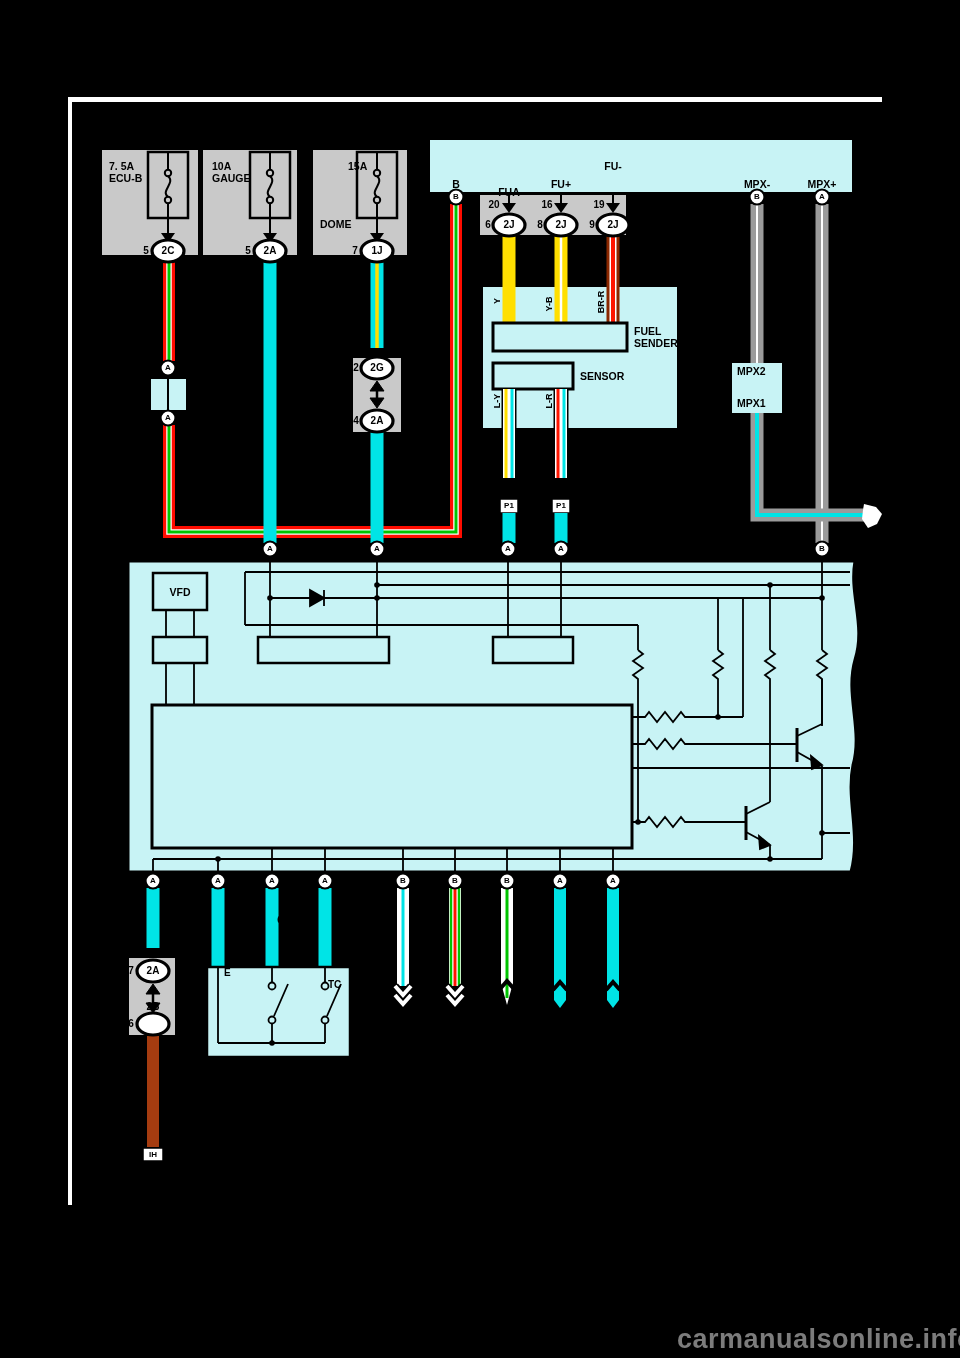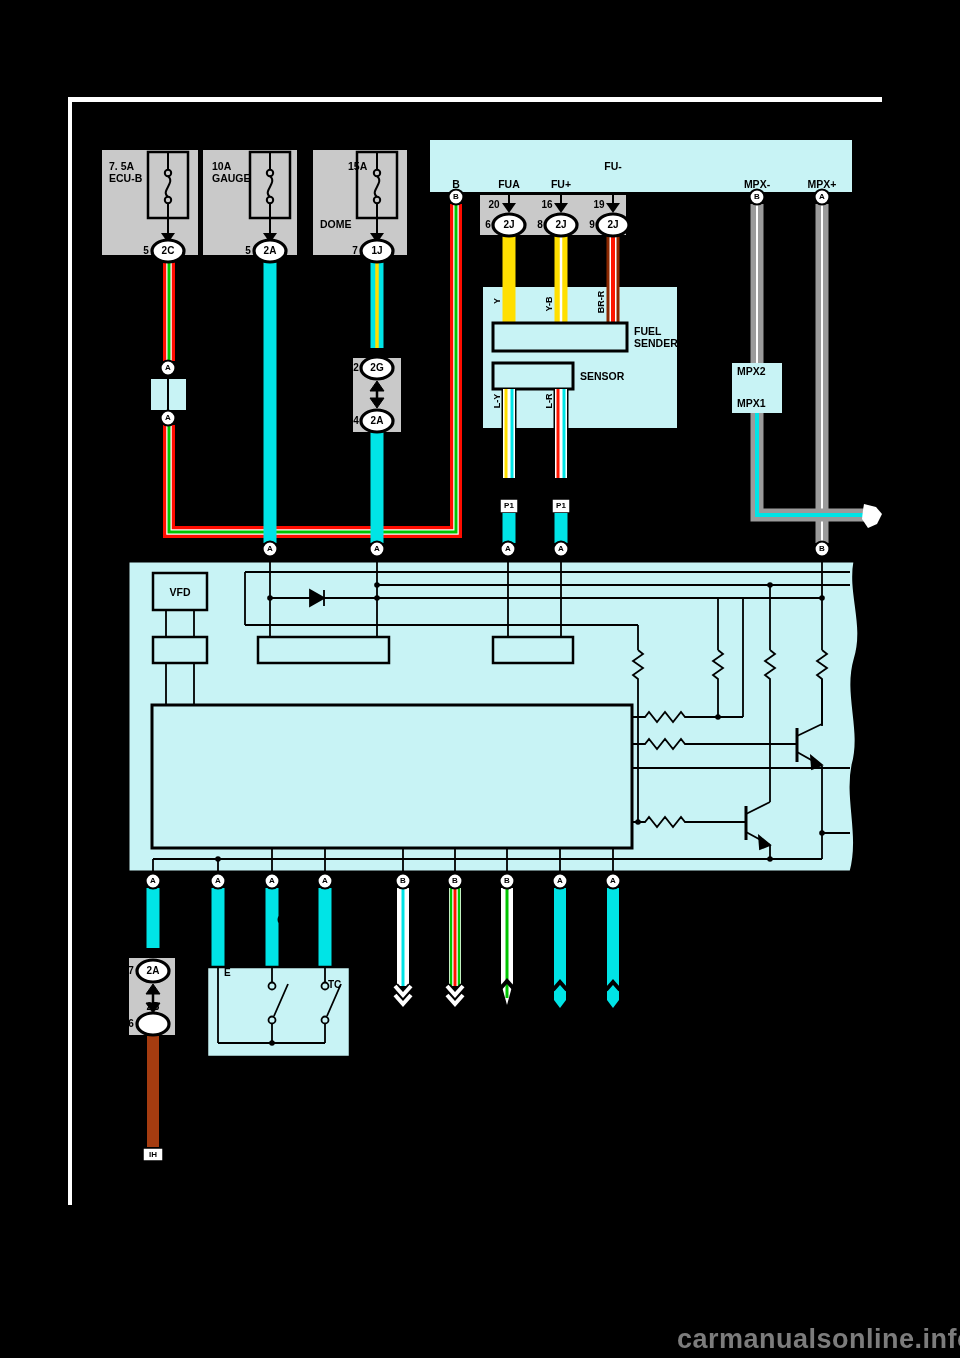--- a/index.html
+++ b/index.html
@@ -305,21 +305,21 @@
   </svg>
 
   <div id="labels">
       <span class="lbl left" style="left: 109px; top: 166px;">7. 5A</span>
       <span class="lbl left" style="left: 109px; top: 178px;">ECU-B</span>
       <span class="lbl left" style="left: 212px; top: 166px;">10A</span>
       <span class="lbl left" style="left: 212px; top: 178px;">GAUGE</span>
       <span class="lbl left" style="left: 320px; top: 166px; margin-left: 28px;">15A</span>
       <span class="lbl left" style="left: 320px; top: 178px; margin-top: 46px;">DOME</span>
       <span class="lbl" style="left: 456px; top: 184px;">B</span>
-      <span class="lbl" style="left: 509px; top: 184px;">FUA</span>
+      <span class="lbl" style="left: 509px; top: 192px;">FUA</span>
       <span class="lbl" style="left: 561px; top: 184px;">FU+</span>
       <span class="lbl" style="left: 613px; top: 166px;">FU-</span>
       <span class="lbl" style="left: 757px; top: 184px;">MPX-</span>
       <span class="lbl" style="left: 822px; top: 184px;">MPX+</span>
       <span class="lbl" style="left: 494px; top: 205px; font-size: 10px;">20</span>
       <span class="lbl" style="left: 547px; top: 205px; font-size: 10px;">16</span>
       <span class="lbl" style="left: 599px; top: 205px; font-size: 10px;">19</span>
       <span class="lbl" style="left: 168px; top: 251px; font-size: 10px;">2C</span>
       <span class="lbl" style="left: 270px; top: 251px; font-size: 10px;">2A</span>
       <span class="lbl" style="left: 377px; top: 251px; font-size: 10px;">1J</span>

